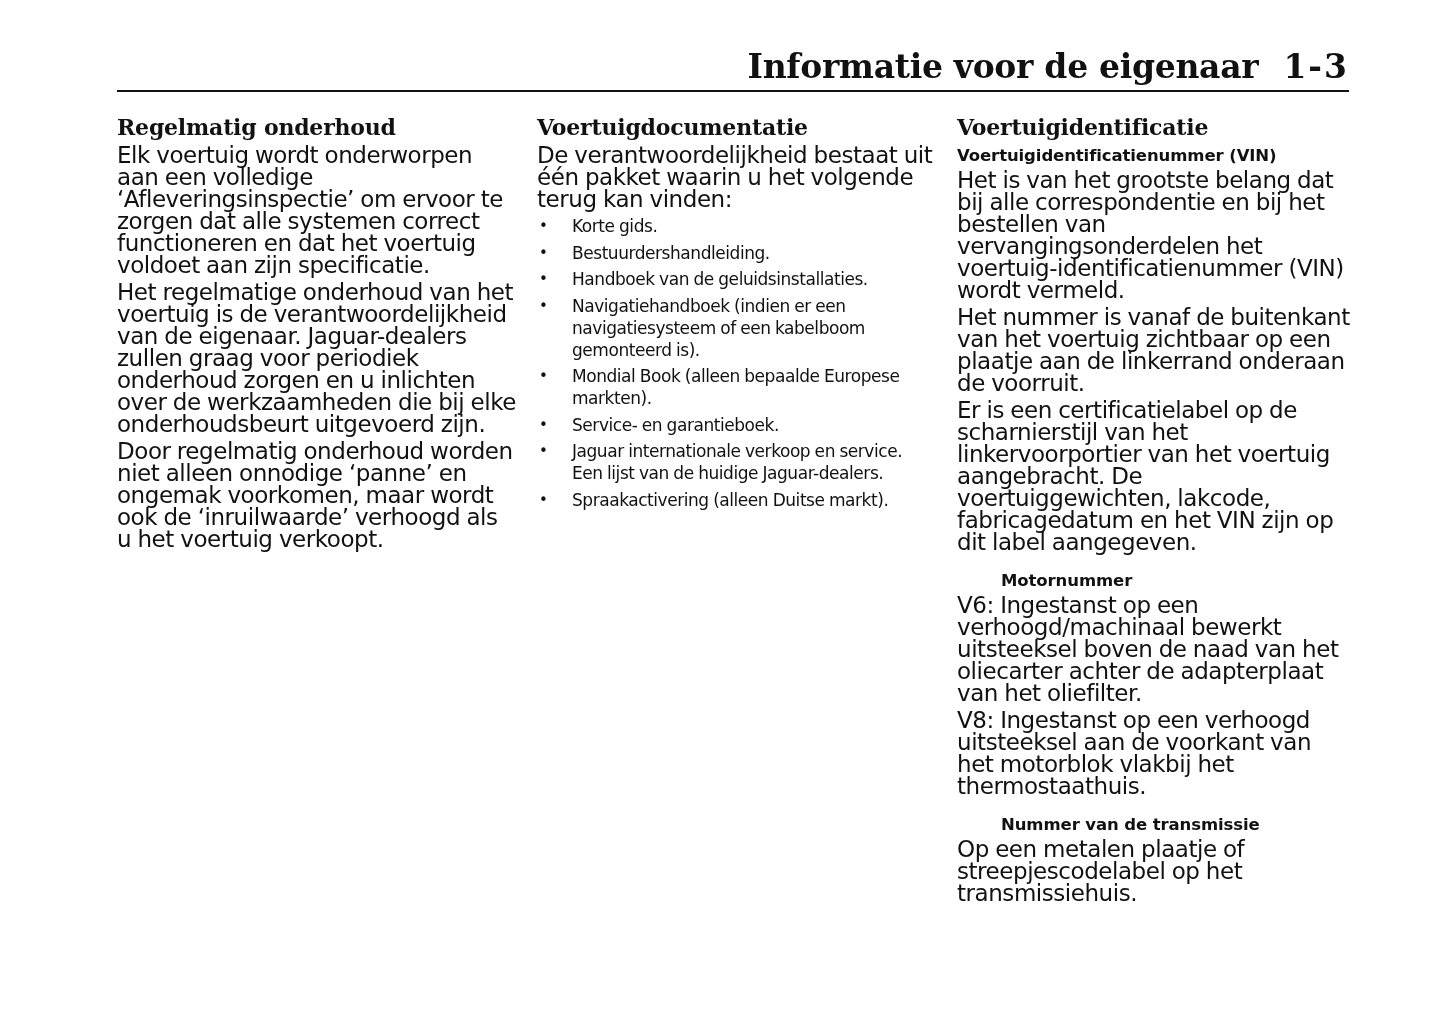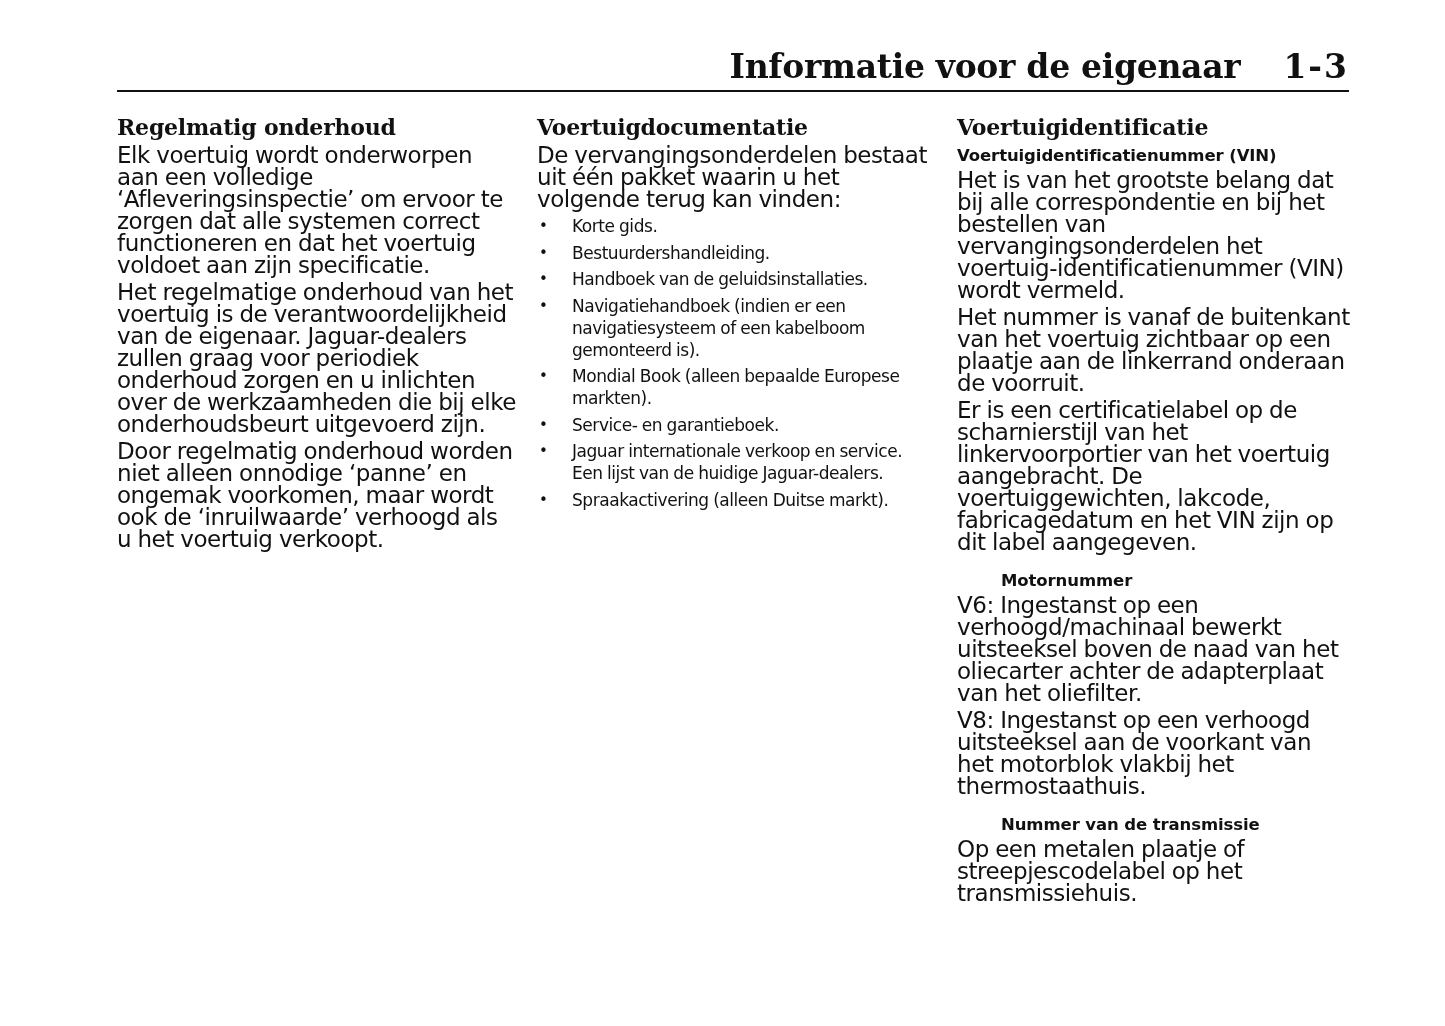--- a/index.html
+++ b/index.html
@@ -27,21 +27,21 @@
       position: absolute;
       right: 0;
       bottom: 4px;
       font-family: "DejaVu Serif", serif;
       font-weight: bold;
       font-size: 33px;
       letter-spacing: -0.3px;
       white-space: nowrap;
     }
     .page-header .title .page-num {
-      margin-left: 43px;
+      margin-left: 25px;
       letter-spacing: 2px;
     }
     .column {
       position: absolute;
       top: 112px;
       width: 400px;
     }
     .col-1 { left: 117px; }
     .col-2 { left: 537px; }
     .col-3 { left: 957px; width: 395px; }
@@ -106,21 +106,21 @@
 
 <div class="column col-1">
   <h2>Regelmatig onderhoud</h2>
   <p>Elk voertuig wordt onderworpen aan een volledige ‘Afleveringsinspectie’ om ervoor te zorgen dat alle systemen correct functioneren en dat het voertuig voldoet aan zijn specificatie.</p>
   <p>Het regelmatige onderhoud van het voertuig is de verantwoordelijkheid van de eigenaar. Jaguar-dealers zullen graag voor periodiek onderhoud zorgen en u inlichten over de werkzaamheden die bij elke onderhoudsbeurt uitgevoerd zijn.</p>
   <p>Door regelmatig onderhoud worden niet alleen onnodige ‘panne’ en ongemak voorkomen, maar wordt ook de ‘inruilwaarde’ verhoogd als u het voertuig verkoopt.</p>
 </div>
 
 <div class="column col-2">
   <h2>Voertuigdocumentatie</h2>
-  <p>De vervangingsonderdelen bestaat uit één pakket waarin u het volgende terug kan vinden:</p>
+  <p>De verantwoordelijkheid bestaat uit één pakket waarin u het volgende terug kan vinden:</p>
   <ul class="bullets">
     <li><span class="bullet">•</span><span>Korte gids.</span></li>
     <li><span class="bullet">•</span><span>Bestuurdershandleiding.</span></li>
     <li><span class="bullet">•</span><span>Handboek van de geluidsinstallaties.</span></li>
     <li><span class="bullet">•</span><span>Navigatiehandboek (indien er een navigatiesysteem of een kabelboom gemonteerd is).</span></li>
     <li><span class="bullet">•</span><span>Mondial Book (alleen bepaalde Europese markten).</span></li>
     <li><span class="bullet">•</span><span>Service- en garantieboek.</span></li>
     <li><span class="bullet">•</span><span>Jaguar internationale verkoop en service. Een lijst van de huidige Jaguar-dealers.</span></li>
     <li><span class="bullet">•</span><span>Spraakactivering (alleen Duitse markt).</span></li>
   </ul>

